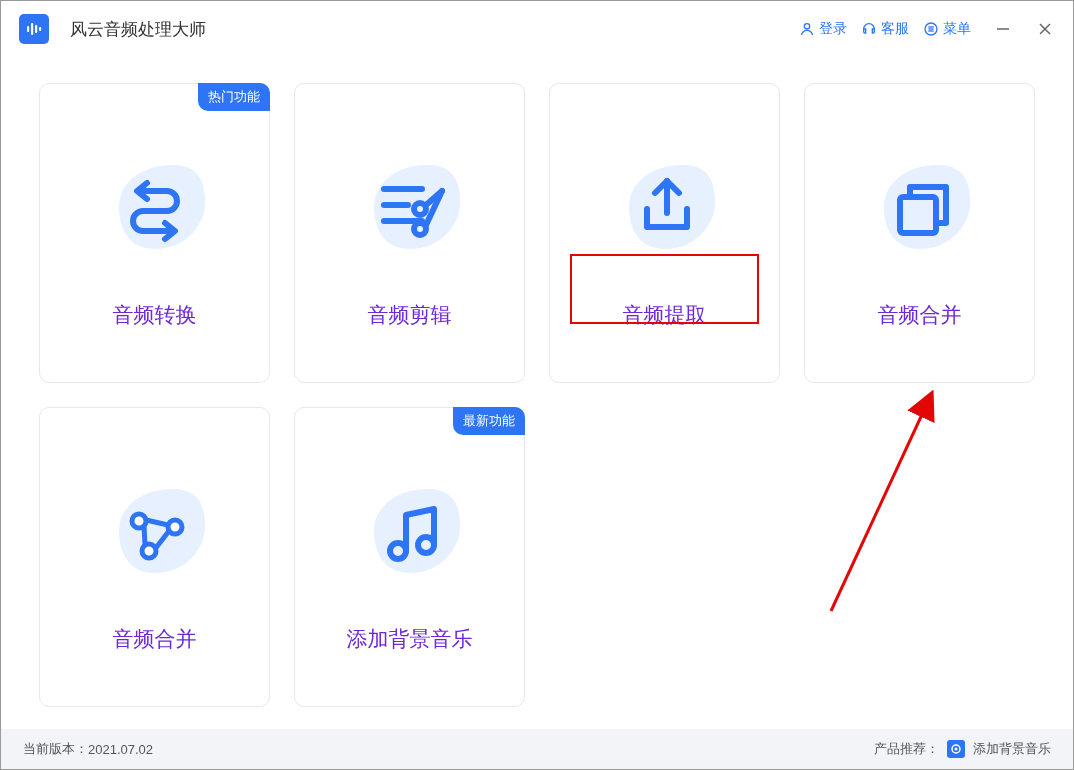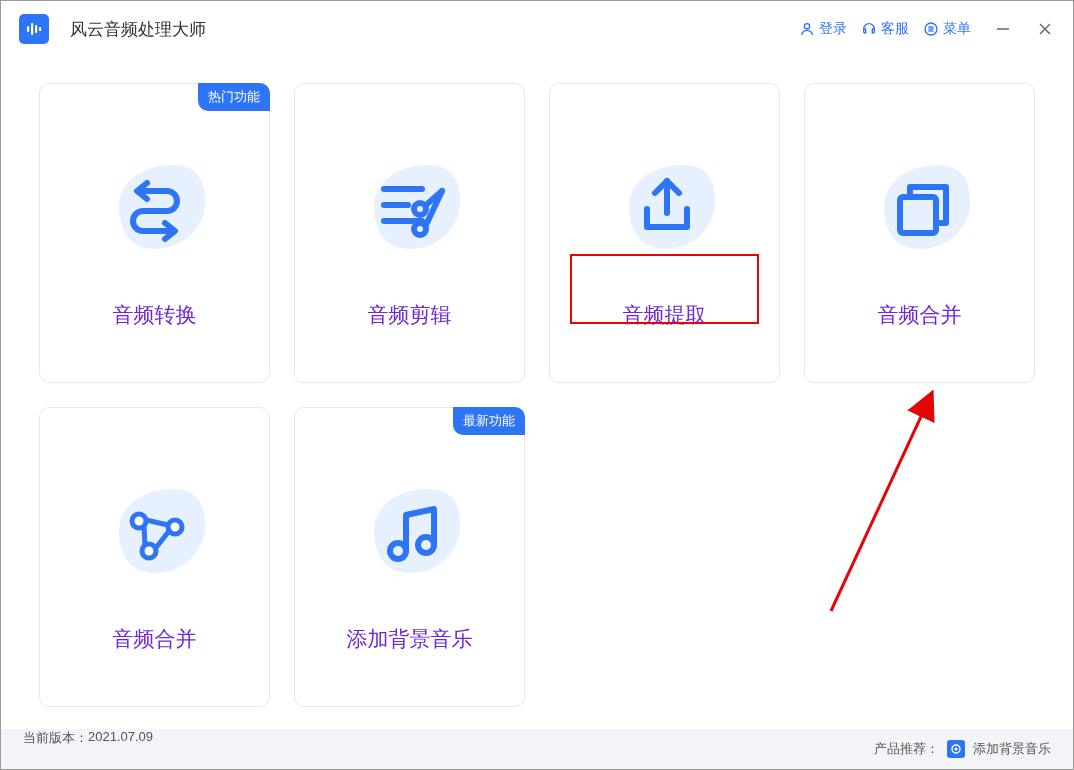--- a/index.html
+++ b/index.html
@@ -59,21 +59,21 @@
     pointer-events:none;
   }
   .badge {
     position:absolute; top:-1px; right:-1px;
     background:#2d75f5; color:#fff; font-size:13px;
     padding: 5px 10px; border-radius: 0 10px 0 10px;
   }
   .footer {
     position:absolute; left:0; right:0; bottom:0;
     height:40px; background:#f2f4f8;
-    display:flex; 
+    display:flex; align-items:center;
     padding: 0 22px; font-size:13px; color:#555;
   }
   .footer-right { margin-left:auto; display:flex; align-items:center; gap:8px; color:#555;}
   .rec-icon { width:18px; height:18px; background:#2d75f5; border-radius:3px; display:flex; align-items:center; justify-content:center;}
   .arrow-annotation {
     position:absolute;
     pointer-events:none;
   }
 </style>
 </head>
@@ -246,21 +246,21 @@
   <defs>
     <marker id="ah" markerWidth="10" markerHeight="10" refX="8" refY="5" orient="auto">
       <path d="M0,0 L10,5 L0,10 z" fill="#e30606"></path>
     </marker>
   </defs>
   <line x1="10" y1="230" x2="110" y2="14" stroke="#e30606" stroke-width="3" marker-end="url(#ah)"></line>
 </svg>
 
 <div class="footer">
   <span>当前版本：</span>
-  <span>2021.07.09</span>
+  <span>2021.07.02</span>
   <div class="footer-right">
     <span>产品推荐：</span>
     <span class="rec-icon">
       <svg width="12" height="12" viewBox="0 0 12 12">
           <circle cx="6" cy="6" r="4" fill="none" stroke="#fff" stroke-width="1.5"></circle>
           <circle cx="6" cy="6" r="1.5" fill="#fff"></circle>
         </svg>
     </span>
     <span style="cursor:pointer;">添加背景音乐</span>
   </div>

